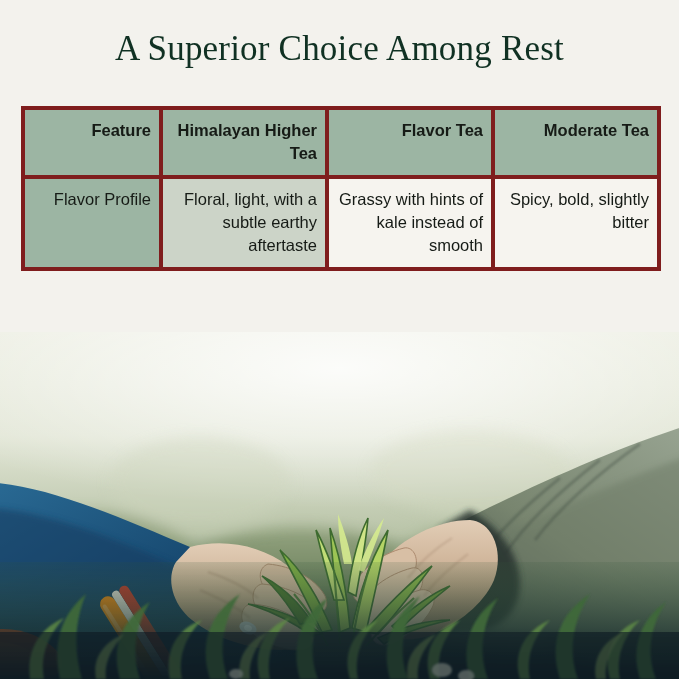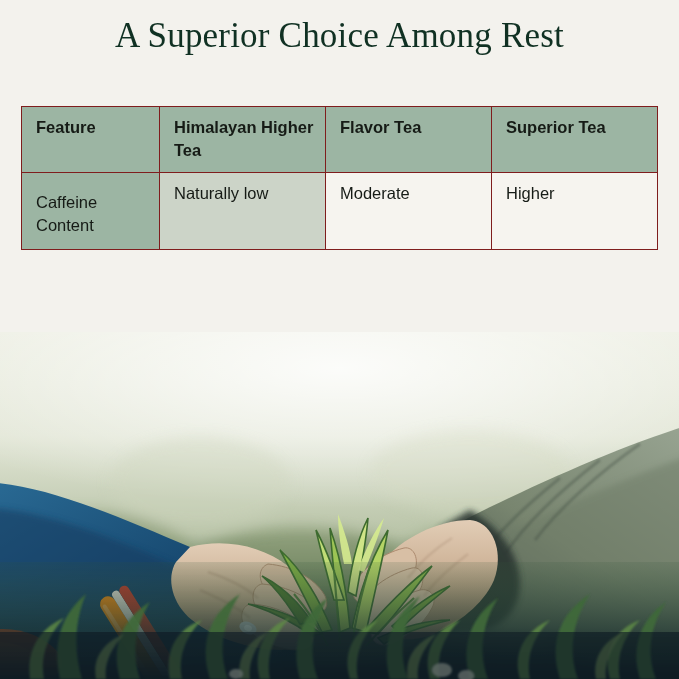--- a/index.html
+++ b/index.html
@@ -21,21 +21,21 @@
     height: 679px;
     position: relative;
     background: #f3f2ed;
     overflow: hidden;
   }
 
   
   .title-wrap {
     position: absolute;
     left: 0;
-    top: 14px;
+    top: 27px;
     width: 679px;
     text-align: center;
   }
   .page-title {
     font-family: "Liberation Serif", "DejaVu Serif", serif;
     font-size: 35px;
     line-height: 44px;
     color: #103123;
     letter-spacing: 0.2px;
     font-weight: 400;
@@ -47,23 +47,23 @@
     position: absolute;
     left: 21px;
     top: 106px;
     width: 636px;
     border-collapse: collapse;
     table-layout: fixed;
     border: 1px solid #2d382f;
   }
   .compare-table td,
   .compare-table th {
-    border: 1px solid #7f1d1d;
-    padding: 9px 8px 10px 14px;
-    text-align: left;
+    border: 4px solid #7f1d1d;
+    padding: 9px 8px 10px 0;
+    text-align: right;
     font-size: 16.5px;
     line-height: 23px;
     color: #161b16;
     font-weight: 400;
     vertical-align: top;
   }
   .compare-table th {
     font-weight: 700;
     background: #9cb5a3;
     height: 58px;
@@ -114,29 +114,29 @@
       <col class="col-feature">
         <col class="col-him">
         <col class="col-sencha">
         <col class="col-gun">
     </colgroup>
     <thead>
       <tr>
         <th>Feature</th>
         <th>Himalayan Higher Tea</th>
         <th>Flavor Tea</th>
-        <th>Superior Tea</th>
+        <th>Moderate Tea</th>
       </tr>
     </thead>
     <tbody>
-      <tr class="row-caffeine">
-        <td class="cell-feature">Caffeine Content</td>
-        <td class="cell-highlight">Naturally low</td>
-        <td class="cell-plain">Moderate</td>
-        <td class="cell-plain">Higher</td>
+      <tr class="row-flavor">
+        <td class="cell-feature">Flavor Profile</td>
+        <td class="cell-highlight">Floral, light, with a subtle earthy aftertaste</td>
+        <td class="cell-plain">Grassy with hints of kale instead of smooth</td>
+        <td class="cell-plain">Spicy, bold, slightly bitter</td>
       </tr>
     </tbody>
   </table>
 
   <div class="photo">
     <svg width="679" height="347" viewBox="0 0 679 347" xmlns="http://www.w3.org/2000/svg">
       <defs>
         <linearGradient id="mistGrad" x1="0" y1="0" x2="0" y2="1">
           <stop offset="0%" stop-color="#eceee2"></stop>
           <stop offset="30%" stop-color="#e2e6d6"></stop>

